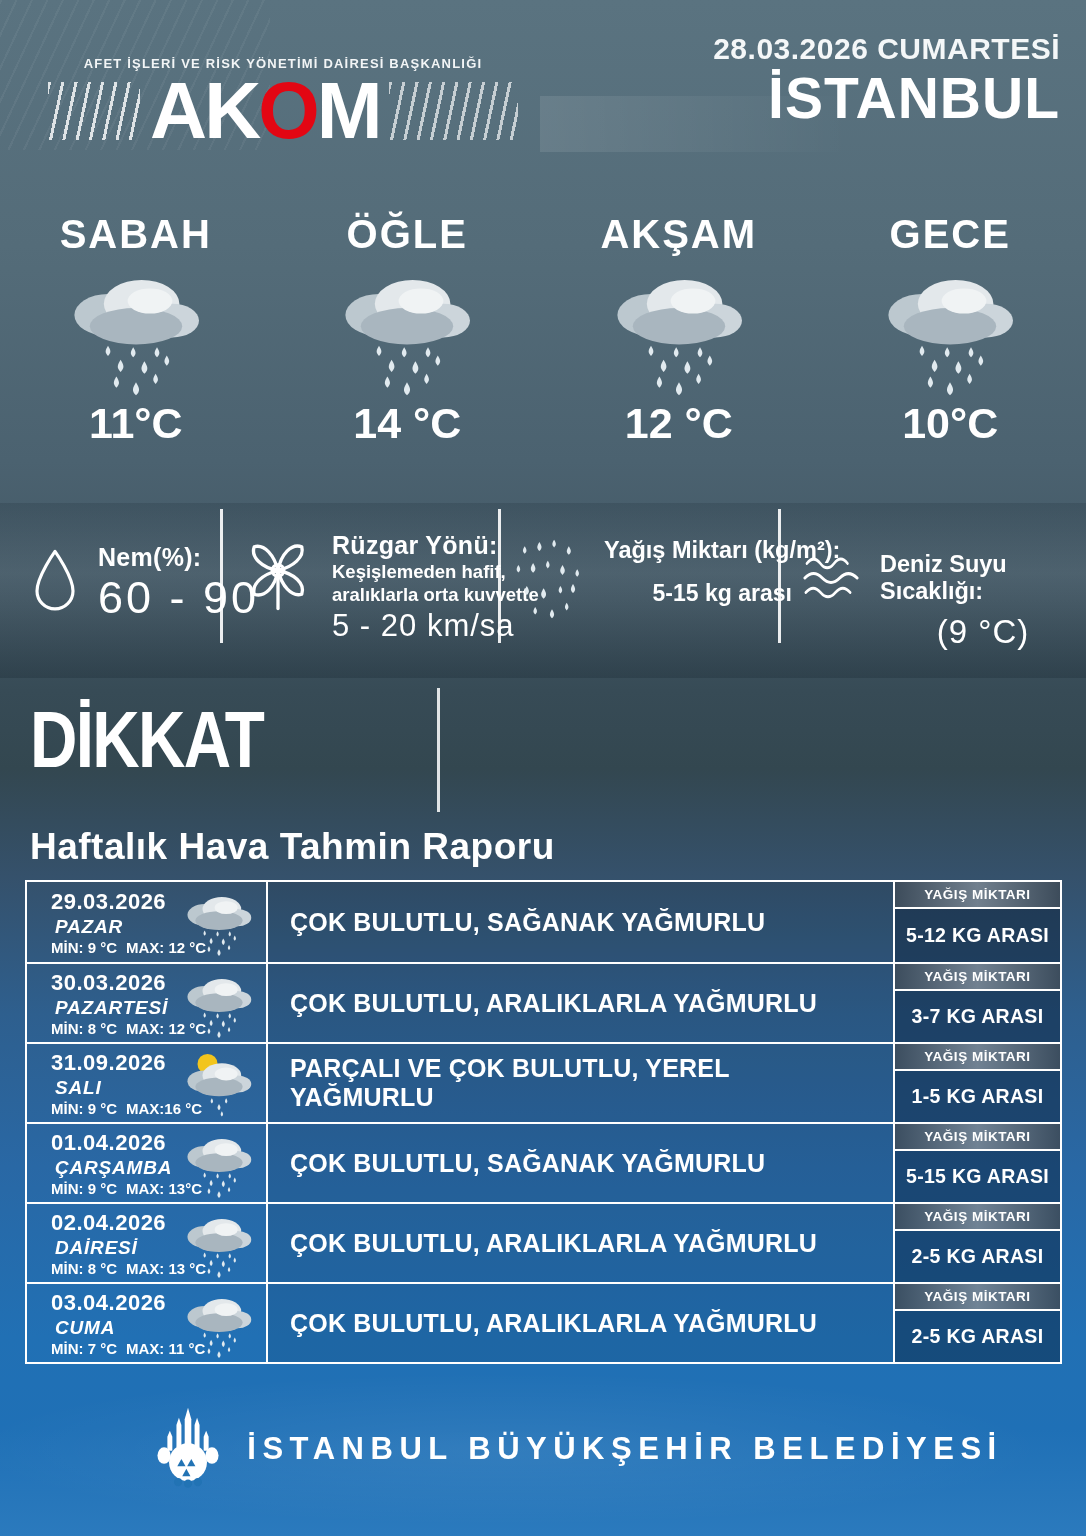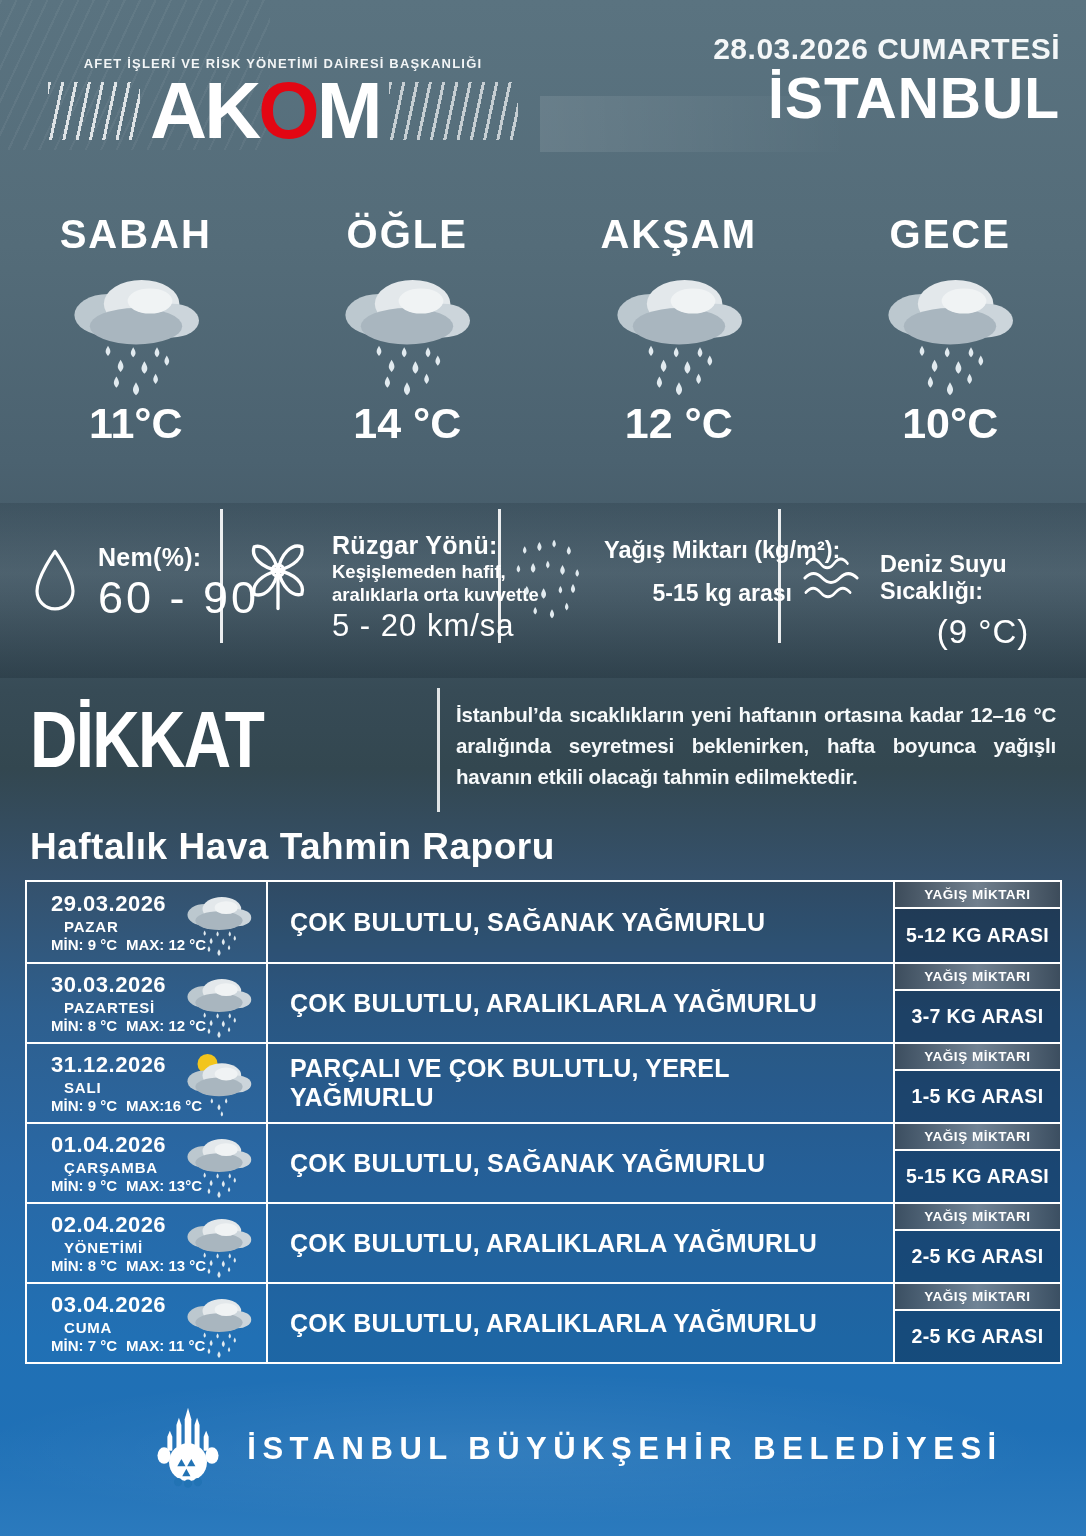--- a/index.html
+++ b/index.html
@@ -63,21 +63,21 @@
   .alert-text{position:absolute;left:456px;top:700px;width:600px;font-size:20.5px;font-weight:700;
     line-height:1.5;text-align:justify;letter-spacing:-0.2px;color:#f6f9fa;}
 
   
   .weekly-title{position:absolute;left:30px;top:826px;font-size:37px;font-weight:700;letter-spacing:.5px;}
   .wtable{position:absolute;left:25px;top:880px;width:1037px;border:2.5px solid #fff;box-sizing:border-box;}
   .trow{display:grid;grid-template-columns:239px 627px 1fr;height:80px;border-top:2.5px solid #fff;box-sizing:border-box;}
   .trow:first-child{border-top:none;}
   .c-date{position:relative;display:flex;flex-direction:column;justify-content:center;padding-left:24px;box-sizing:border-box;}
   .d-date{font-size:22px;font-weight:800;letter-spacing:.5px;}
-  .d-day{font-size:15px;font-weight:800;letter-spacing:.8px;margin:1px 0 1px 13px;}
+  .d-day{font-size:19px;font-weight:800;letter-spacing:.8px;margin:1px 0 1px 4px;font-style:italic;}
   .d-minmax{font-size:15px;font-weight:700;display:flex;gap:9px;}
   .t-icon{position:absolute;right:4px;top:2px;width:86px;height:76px;}
   .c-desc{border-left:2.5px solid #fff;display:flex;align-items:center;padding:0 22px;
     font-size:25px;font-weight:800;letter-spacing:.2px;background:rgba(8,20,34,.10);box-sizing:border-box;}
   .c-amount{border-left:2.5px solid #fff;display:flex;flex-direction:column;box-sizing:border-box;}
   .a-head{height:27px;border-bottom:2.5px solid #fff;display:flex;align-items:center;justify-content:center;
     font-size:13.5px;font-weight:800;letter-spacing:.5px;box-sizing:border-box;
     background:linear-gradient(90deg, rgba(62,75,88,.88), rgba(122,134,146,.88) 50%, rgba(62,75,88,.88));}
   .a-val{flex:1;display:flex;align-items:center;justify-content:center;
     font-size:19.5px;font-weight:800;letter-spacing:.3px;background:rgba(6,25,45,.42);}
@@ -242,21 +242,20 @@
       </svg>
       <div style="margin-left:18px;">
         <div class="s-label-sm">Deniz Suyu Sıcaklığı:</div>
         <div class="s-sea-val">(9 °C)</div>
       </div>
     </div>
   </section>
 
   <div class="alert-title">DİKKAT</div>
   <div class="alert-line"></div>
-  <div class="alert-text">İstanbul’da sıcaklıkların yeni haftanın ortasına kadar 12–16 °C aralığında seyretmesi beklenirken, hafta boyunca yağışlı havanın etkili olacağı tahmin edilmektedir.</div>
 
   <div class="weekly-title">Haftalık Hava Tahmin Raporu</div>
   <section class="wtable">
 
     <div class="trow">
       <div class="c-date">
         <div class="d-date">29.03.2026</div>
         <div class="d-day">PAZAR</div>
         <div class="d-minmax">
             <span>MİN: 9 °C</span>
@@ -287,21 +286,21 @@
       </div>
       <div class="c-desc">ÇOK BULUTLU, ARALIKLARLA YAĞMURLU</div>
       <div class="c-amount">
         <div class="a-head">YAĞIŞ MİKTARI</div>
         <div class="a-val">3-7 KG ARASI</div>
       </div>
     </div>
 
     <div class="trow">
       <div class="c-date">
-        <div class="d-date">31.12.2026</div>
+        <div class="d-date">31.09.2026</div>
         <div class="d-day">SALI</div>
         <div class="d-minmax">
             <span>MİN: 9 °C</span>
             <span>MAX:16 °C</span>
           </div>
         <svg class="t-icon" viewBox="0 0 120 100">
             <use href="#sym-sun-cloud"></use>
           </svg>
       </div>
       <div class="c-desc">PARÇALI VE ÇOK BULUTLU, YEREL YAĞMURLU</div>
@@ -326,21 +325,21 @@
       <div class="c-desc">ÇOK BULUTLU, SAĞANAK YAĞMURLU</div>
       <div class="c-amount">
         <div class="a-head">YAĞIŞ MİKTARI</div>
         <div class="a-val">5-15 KG ARASI</div>
       </div>
     </div>
 
     <div class="trow">
       <div class="c-date">
         <div class="d-date">02.04.2026</div>
-        <div class="d-day">YÖNETİMİ</div>
+        <div class="d-day">DAİRESİ</div>
         <div class="d-minmax">
             <span>MİN: 8 °C</span>
             <span>MAX: 13 °C</span>
           </div>
         <svg class="t-icon" viewBox="0 0 120 100">
             <use href="#sym-rain-cloud"></use>
           </svg>
       </div>
       <div class="c-desc">ÇOK BULUTLU, ARALIKLARLA YAĞMURLU</div>
       <div class="c-amount">

